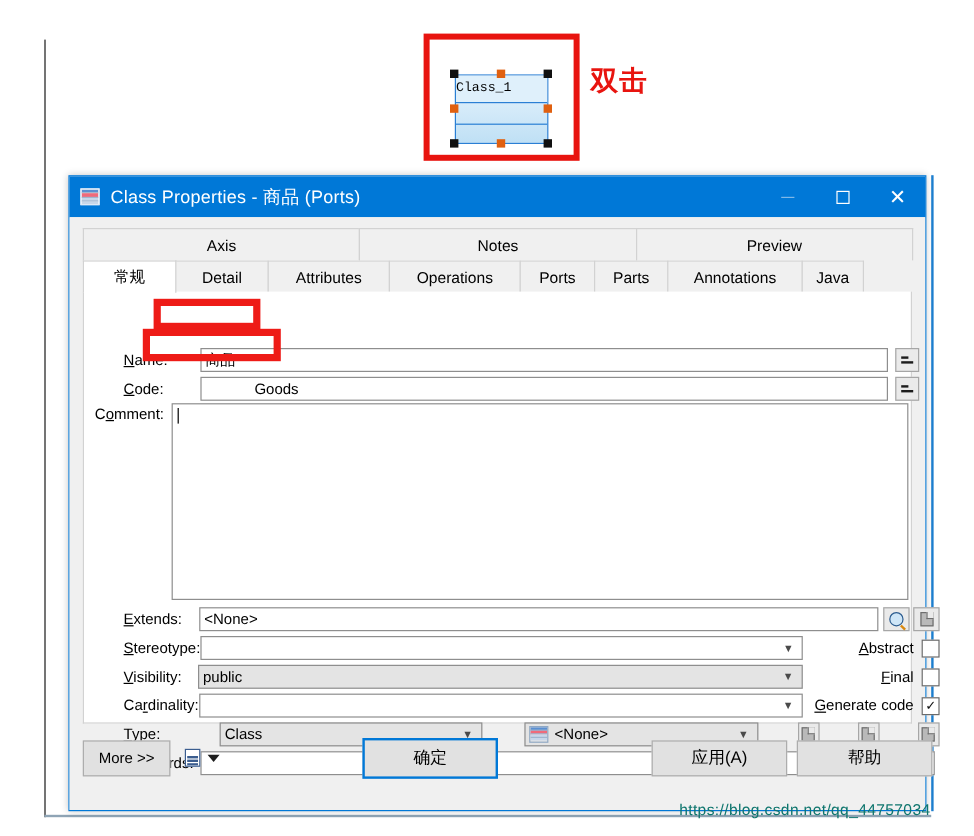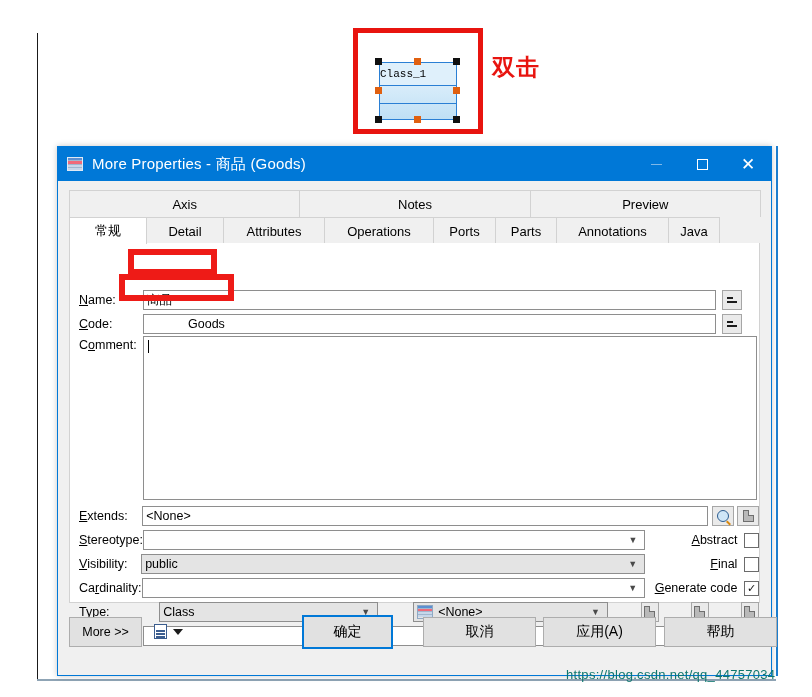--- a/index.html
+++ b/index.html
@@ -87,21 +87,21 @@
     display:flex;align-items:center;justify-content:center;font-size:13px;
     margin-right:-1px;box-sizing:border-box;padding:0 12px;
   }
   #tabs-bottom .tab.active{background:#fff;border-color:#d2d2d2;position:relative;z-index:3;}
 
   #panel{
     position:absolute;left:11px;top:62px;width:691px;height:360px;
     background:#fff;border:1px solid #d2d2d2;border-top:none;box-sizing:border-box;
   }
 
-  .row{position:absolute;display:flex;align-items:center;}
+  .row{position:absolute;display:flex;align-items:center;margin-left:24px;}
   .lbl{font-size:12.5px;color:#000;}
   .lbl u{text-decoration:underline;}
   .txt{
     background:#fff;border:1px solid #8e8e8e;box-sizing:border-box;height:20px;
     font-size:12.5px;line-height:18px;padding:0 3px;color:#000;
     font-family:"Liberation Sans", sans-serif;
   }
   .sbtn{
     width:20px;height:20px;border:1px solid #a6a6a6;background:#eaeaea;
     box-sizing:border-box;display:flex;align-items:center;justify-content:center;
@@ -194,21 +194,21 @@
 
   <div id="dialog">
 
     <div id="titlebar">
       <div class="tb-icon">
         <i class="r1"></i>
           <i class="r2"></i>
           <i class="r3"></i>
           <i class="r4"></i>
       </div>
-      <div id="title-text">More Properties - 商品 (Goods)</div>
+      <div id="title-text">Class Properties - 商品 (Ports)</div>
       <div id="win-buttons">
         <div class="winbtn min">
             <span></span>
           </div>
         <div class="winbtn max">
             <span></span>
           </div>
         <div class="winbtn close">
             <span>✕</span>
           </div>
@@ -363,25 +363,22 @@
         <div class="btn small" style="position:absolute;left:11px;top:4px;width:73px;height:30px;">
           <span>More &gt;&gt;</span>
         </div>
         <div id="print-icon" style="left:96px;top:11px;">
           <i></i>
             <i></i>
             <i></i>
         </div>
         <div id="print-caret" style="left:115px;top:16px;"></div>
 
-        <div class="btn primary" style="position:absolute;left:244px;top:2px;width:91px;height:34px;">
+        <div class="btn primary" style="position:absolute;left:244px;top:2px;width:113px;height:34px;">
           <span>确定</span>
-        </div>
-        <div class="btn" style="position:absolute;left:365px;top:4px;width:113px;height:30px;">
-          <span>取消</span>
         </div>
         <div class="btn" style="position:absolute;left:485px;top:4px;width:113px;height:30px;">
           <span>应用(A)</span>
         </div>
         <div class="btn" style="position:absolute;left:606px;top:4px;width:113px;height:30px;">
           <span>帮助</span>
         </div>
       </div>
 
     </div>

